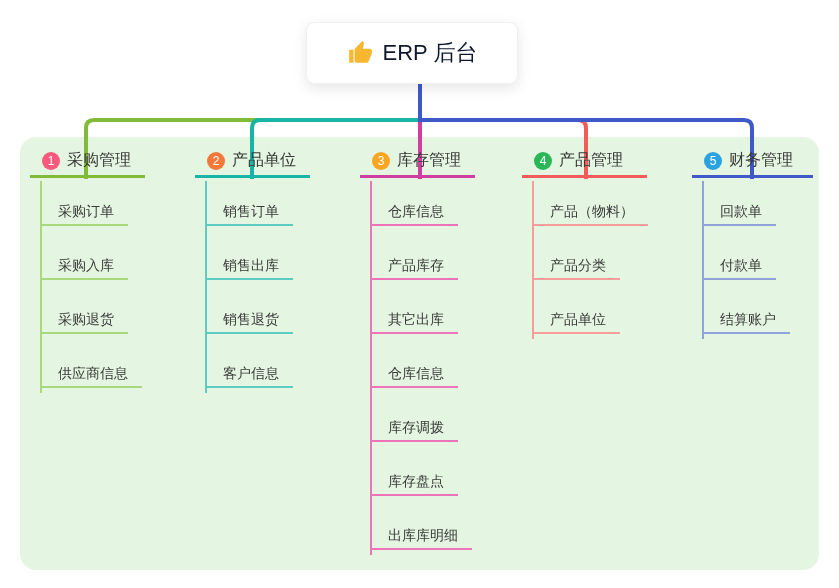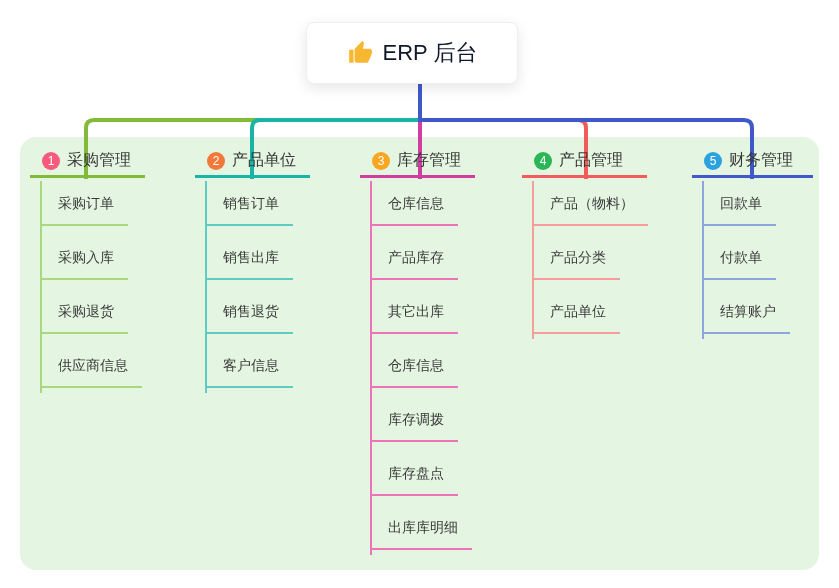--- a/index.html
+++ b/index.html
@@ -28,21 +28,21 @@
   .badge{
     width:18px;height:18px;border-radius:50%;flex:0 0 18px;
     display:inline-flex;align-items:center;justify-content:center;
     color:#fff;font-size:12px;line-height:1;margin-right:7px;
   }
   .branch-label{font-size:16px;font-weight:500;color:#383838;white-space:nowrap;}
   .rail{position:absolute;left:10px;top:35px;width:2px;}
   .child-row{display:flex;align-items:flex-end;height:54px;}
   .child-row.first{height:48px;}
   .child{
-    margin-left:10px;border-bottom:2px solid;padding:0 14px 11px 18px;
+    margin-left:10px;border-bottom:2px solid;padding:0 14px 3px 18px;
     font-size:14px;color:#3a3a3a;white-space:nowrap;cursor:pointer;
   }
 </style>
 </head>
 <body>
 
 <div class="page">
 
   <div class="panel" id="panel" style="background: rgb(228, 246, 225);"></div>
 

